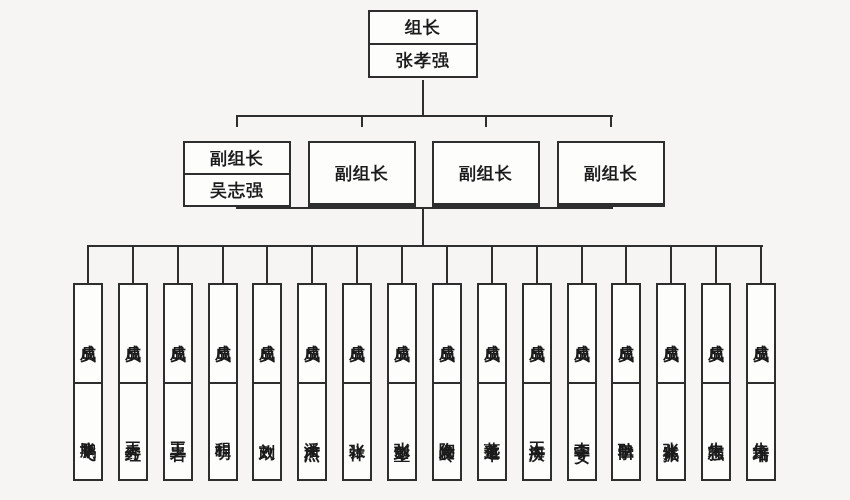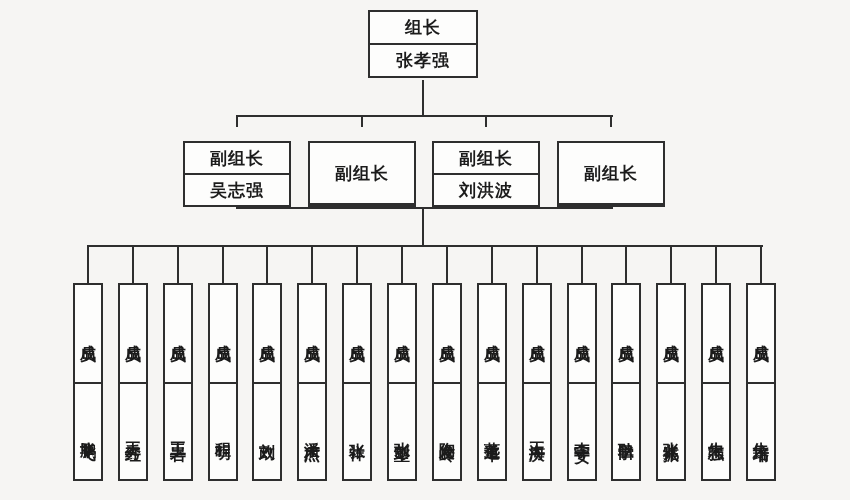--- a/index.html
+++ b/index.html
@@ -73,21 +73,20 @@
       </div>
       <div class="line" style="left:361px;top:115px;width:2px;height:12px"></div>
       <div class="line" style="left:361px;top:193px;width:2px;height:14px"></div>
       <div class="node dep" style="left:308px;">
         <div class="row role">副组长</div>
       </div>
       <div class="line" style="left:485px;top:115px;width:2px;height:12px"></div>
       <div class="line" style="left:485px;top:193px;width:2px;height:14px"></div>
       <div class="node dep" style="left:432px;">
         <div class="row role">副组长</div>
-        <div class="row name">刘洪波</div>
       </div>
       <div class="line" style="left:610px;top:115px;width:2px;height:12px"></div>
       <div class="line" style="left:610px;top:193px;width:2px;height:14px"></div>
       <div class="node dep" style="left:557px;">
         <div class="row role">副组长</div>
       </div>
     </div>
 
   <div id="members">
       <div class="line" style="left:87px;top:245px;width:2px;height:38px"></div>

